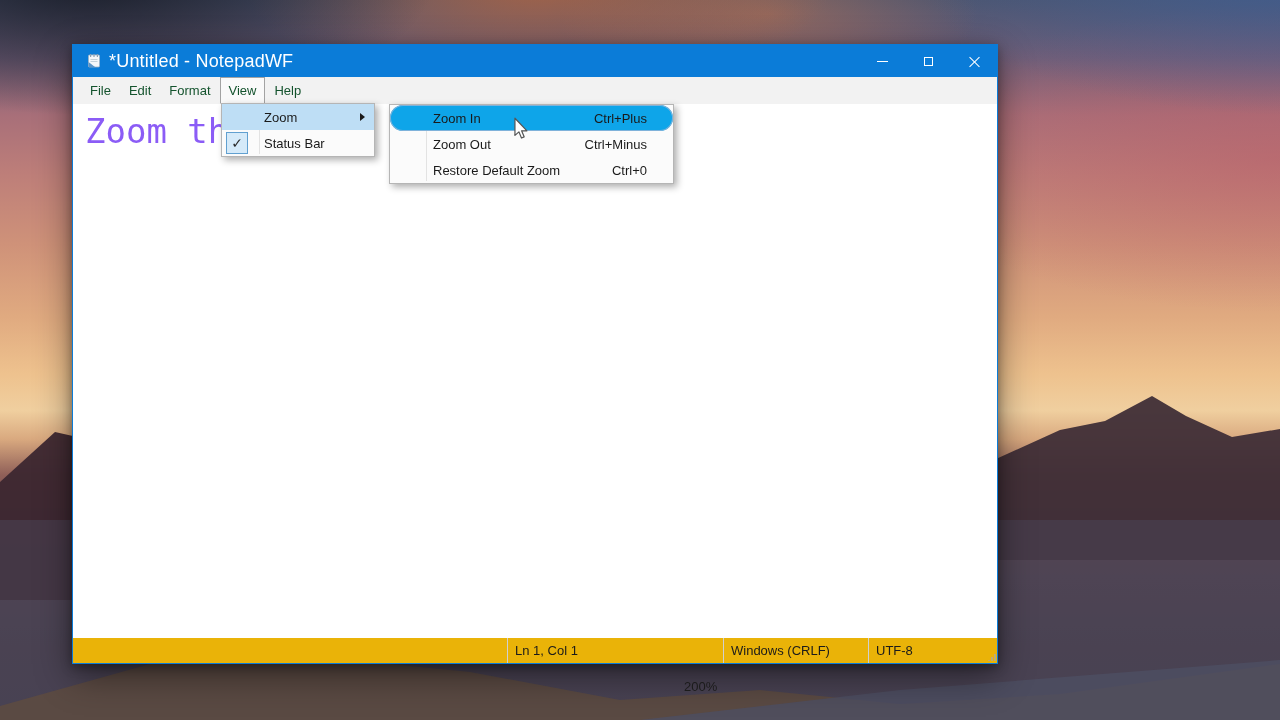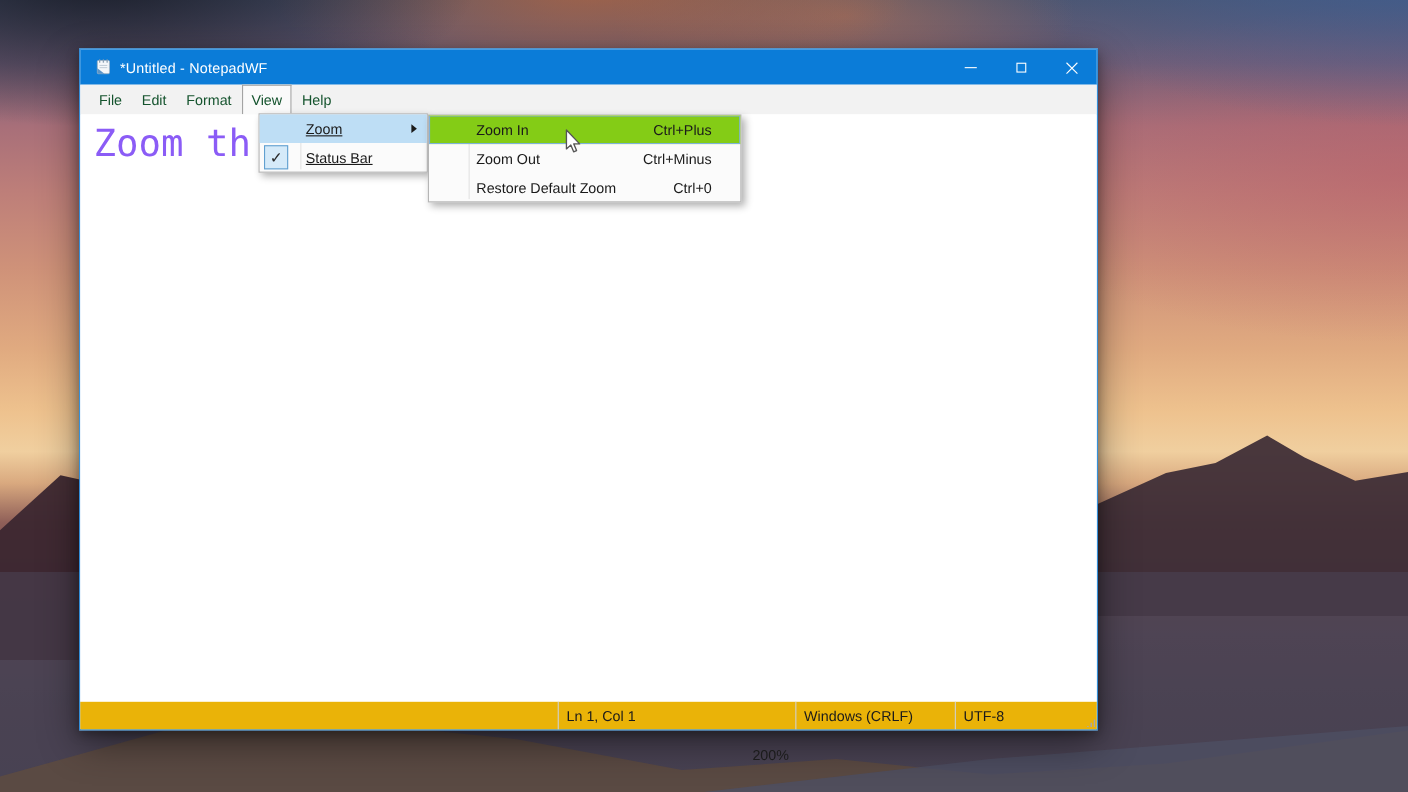--- a/index.html
+++ b/index.html
@@ -28,21 +28,21 @@
     position:absolute; left:72px; top:44px; width:926px; height:620px;
     border:1px solid #0b7cd8; background:#fff;
     display:flex; flex-direction:column;
     box-shadow:0 12px 34px rgba(0,0,0,.45), 0 3px 10px rgba(0,0,0,.35);
   }
   .titlebar {
     height:32px; background:#0b7cd8; color:#fff;
     display:flex; align-items:center; flex:0 0 32px;
   }
   .titlebar .app-icon { width:16px; height:16px; margin:0 7px 0 13px; }
-  .titlebar .title { font-size:13px; letter-spacing:.2px; }
+  .titlebar .title { font-size:18px; letter-spacing:.2px; }
   .caption-buttons { margin-left:auto; display:flex; height:100%; }
   .cap-btn { width:46px; height:100%; display:flex; align-items:center; justify-content:center; cursor:default; }
   .glyph-min { width:11px; height:1px; background:#fff; }
   .glyph-max { width:9px; height:9px; border:1px solid #fff; }
   .glyph-close { position:relative; width:11px; height:11px; }
   .glyph-close::before,.glyph-close::after{
     content:""; position:absolute; left:5px; top:-1px; width:1px; height:14px; background:#fff;
   }
   .glyph-close::before{ transform:rotate(45deg);} .glyph-close::after{ transform:rotate(-45deg);}
 
@@ -68,37 +68,37 @@
   .c-lncol { width:169px; } .c-zoom { width:47px;margin-top:48px; } .c-eol { width:145px; } .c-enc { width:129px; }
   .grip { position:absolute; right:1px; bottom:1px; }
 
   
   .menu {
     position:absolute; background:#fbfbfb; border:1px solid #b5b5b5;
     box-shadow:3px 3px 7px rgba(0,0,0,.32); font-size:13px; color:#1a1a1a; z-index:50;
   }
   .menu .gutterline { position:absolute; top:2px; bottom:2px; width:1px; background:#e3e3e3; }
   .menu .row { position:relative; height:26px; display:flex; align-items:center; }
-  .view-menu { left:235px; top:103px; width:154px;text-decoration:underline; }
+  .view-menu { left:221px; top:103px; width:154px; }
   .view-menu .gutterline { left:37px; }
   .view-menu .row { padding-left:42px; }
   .row.hovered { background:#bedef5; }
   .submenu-arrow {
     margin-left:auto; margin-right:9px; width:0; height:0;
     border-left:5px solid #1a1a1a; border-top:4px solid transparent; border-bottom:4px solid transparent;
   }
   .checkbox {
     position:absolute; left:4px; top:2px; width:22px; height:22px;
     background:#d5eaf9; border:1px solid #61a0d0; display:flex; align-items:center; justify-content:center;
     font-size:14px; color:#2a2a2a;
   }
   .zoom-submenu { left:389px; top:104px; width:285px; }
   .zoom-submenu .gutterline { left:36px; }
   .zoom-submenu .row { padding-left:43px; padding-right:26px; }
-  .zoom-submenu .row.hl { background:#84cc16; box-shadow:inset 0 0 0 1px #7fb2da; }
+  .zoom-submenu .row.hl { background:#0ea5e9; box-shadow:inset 0 0 0 1px #7fb2da;border-radius:13px; }
   .shortcut { margin-left:auto; }
 
   .cursor { position:absolute; left:513px; top:117px; z-index:99; }
 </style>
 </head>
 <body>
 
 <div class="desktop">
   <svg width="1280" height="720" viewBox="0 0 1280 720">
     <path d="M0,482 L55,432 L95,441 L150,426 L210,470 L262,545 L290,600 L0,600 Z" fill="#3c2730" opacity="0.95"></path>

